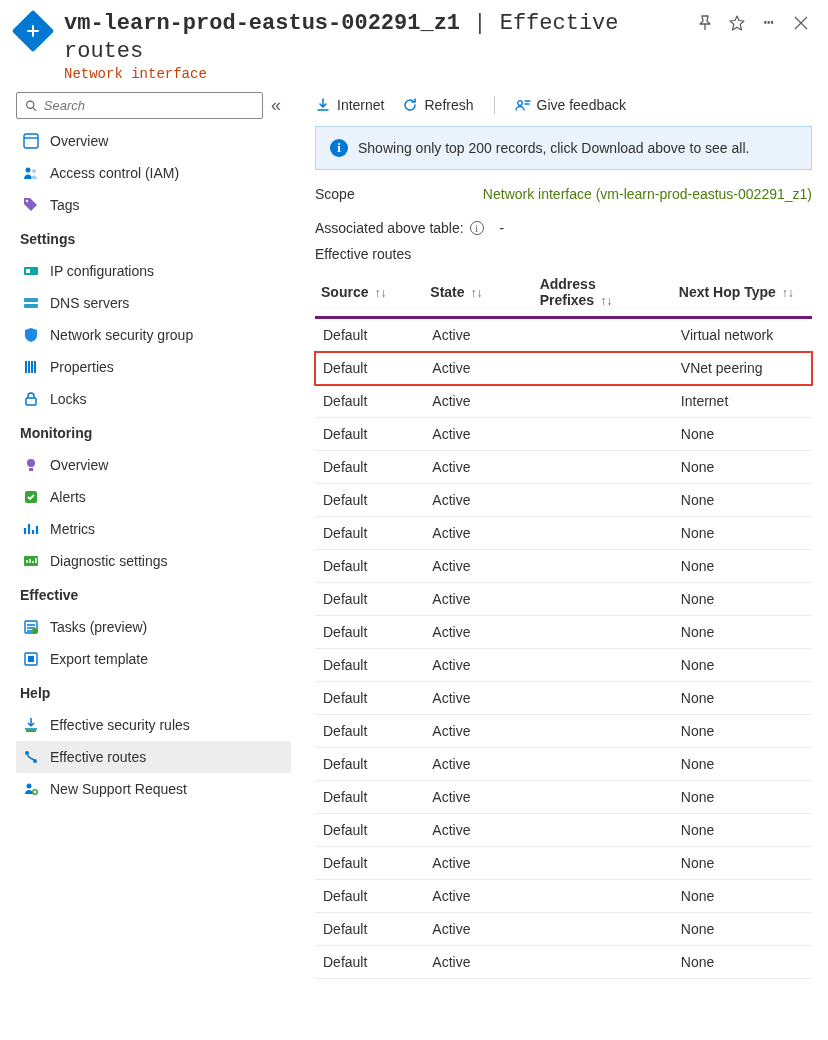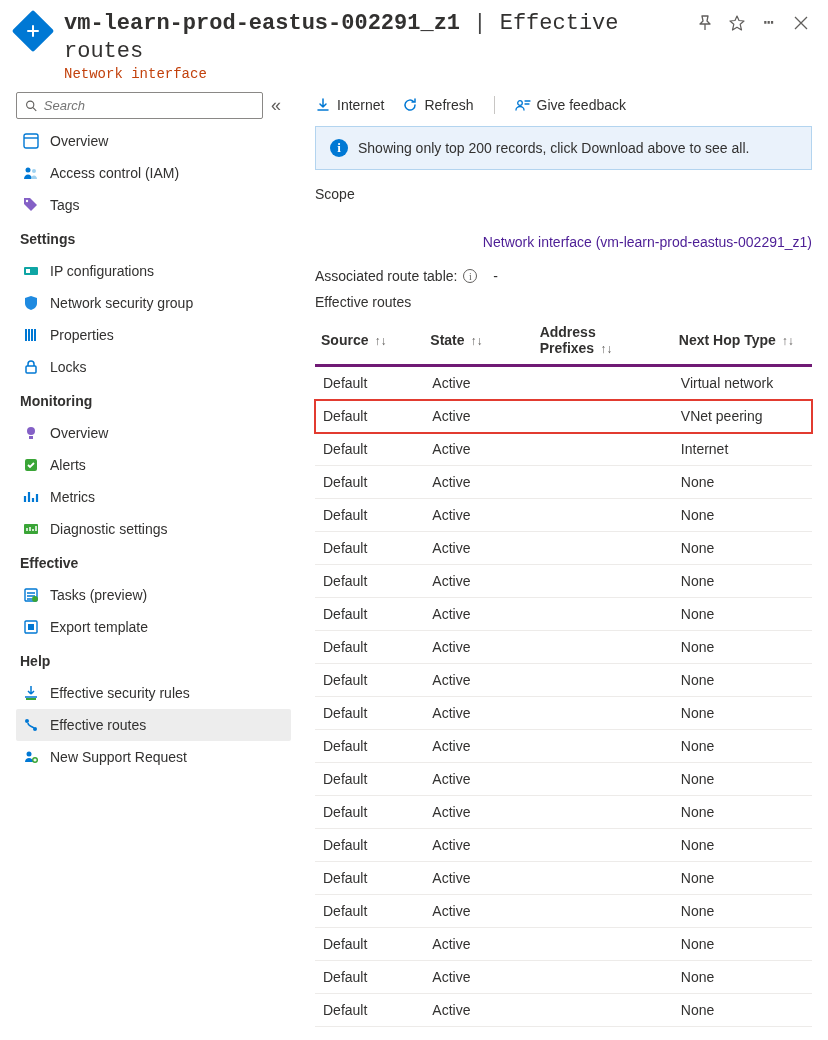--- a/index.html
+++ b/index.html
@@ -52,21 +52,21 @@
   .menu-item .mi-icon { width:18px; height:18px; display:flex; align-items:center; justify-content:center; flex-shrink:0;}
   .main { flex:1; padding-left: 24px; min-width:0; }
   .toolbar { display:flex; align-items:center; gap: 18px; padding: 4px 0 12px 0; color:#323130;}
   .toolbar .tbtn { display:flex; align-items:center; gap:6px; cursor:pointer; font-size:14px; color:#323130;}
   .toolbar .tbtn .ticon { color:#0078d4; width:16px; height:16px; display:flex; align-items:center; justify-content:center;}
   .toolbar-sep { width:1px; height:18px; background:#c8c6c4; margin:0 2px;}
   .infobar { display:flex; align-items:center; gap:10px; background:#eaf2fb; border:1px solid #b3d4ef; padding: 12px 14px; color:#323130; font-size:14px;}
   .infobar .info-icon { width:18px; height:18px; border-radius:50%; background:#0078d4; color:#fff; display:flex; align-items:center; justify-content:center; font-size:13px; font-weight:700; font-family: Georgia, serif;}
   .kv { display:flex; justify-content:space-between; margin: 16px 0 8px 0; font-size:14px;gap:25px;}
   .kv .k { color:#323130; }
-  .kv .v { color:#4c1d95; text-align:left;margin-top:48px;}
+  .kv .v { color:#4d7c0f; text-align:left;}
   .assoc-row { display:flex; align-items:center; gap:6px; margin: 18px 0 10px 0; font-size:14px;}
   .assoc-row .info-circle { width:14px; height:14px; border:1px solid #605e5c; border-radius:50%; display:flex; align-items:center; justify-content:center; font-size:10px; color:#605e5c; font-family:Georgia,serif; cursor:pointer;}
   .section-title { font-size:14px; margin:10px 0 6px 0; color:#323130;}
   table { width:100%; border-collapse:collapse; font-size:14px;}
   th { text-align:left; font-weight:600; padding: 8px 6px; border-bottom:3px solid #701a75;}
   th .sort { color:#605e5c; margin-left:6px; cursor:pointer; font-size:12px;}
   td { padding: 8px 6px 8px 8px; border-bottom:1px solid #edebe9;}
   tr.highlight td { position:relative; }
   tr.highlight { outline: 2.5px solid #e23b30; outline-offset:-1px; }
 </style>
@@ -153,20 +153,29 @@
             <svg width="16" height="16" viewBox="0 0 16 16">
               <rect x="1" y="4" width="14" height="8" rx="1" fill="#0ea5a4"></rect>
               <rect x="3" y="6" width="4" height="4" fill="#fff"></rect>
             </svg>
           </span>
           <span>IP configurations</span>
         </li>
         <li class="menu-item">
           <span class="mi-icon">
             <svg width="16" height="16" viewBox="0 0 16 16">
+              <rect x="1" y="3" width="14" height="4" rx="1" fill="#2aa0c9"></rect>
+              <rect x="1" y="9" width="14" height="4" rx="1" fill="#2aa0c9"></rect>
+            </svg>
+          </span>
+          <span>DNS servers</span>
+        </li>
+        <li class="menu-item">
+          <span class="mi-icon">
+            <svg width="16" height="16" viewBox="0 0 16 16">
               <path d="M8 1l6 2v5c0 4-3 6-6 7-3-1-6-3-6-7V3z" fill="#1f8ae0"></path>
             </svg>
           </span>
           <span>Network security group</span>
         </li>
         <li class="menu-item">
           <span class="mi-icon">
             <svg width="16" height="16" viewBox="0 0 16 16">
               <path d="M3 2v12M6 2v12M9 2v12M12 2v12" stroke="#0078d4" stroke-width="2"></path>
             </svg>
@@ -306,21 +315,21 @@
       <div class="info-icon">i</div>
       <div>Showing only top 200 records, click Download above to see all.</div>
     </div>
 
     <div class="kv">
       <div class="k">Scope</div>
       <div class="v">Network interface (vm-learn-prod-eastus-002291_z1)</div>
     </div>
 
     <div class="assoc-row">
-      <span>Associated route table:</span>
+      <span>Associated above table:</span>
       <span class="info-circle">i</span>
       &nbsp;
       <span>-</span>
     </div>
 
     <div class="section-title">Effective routes</div>
 
     <table>
       <thead>
           <tr id="thead-row">

